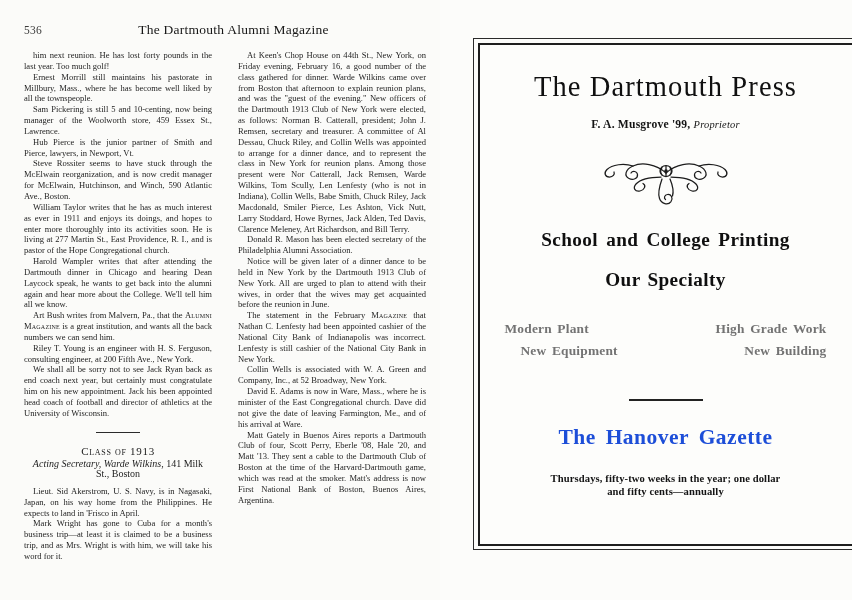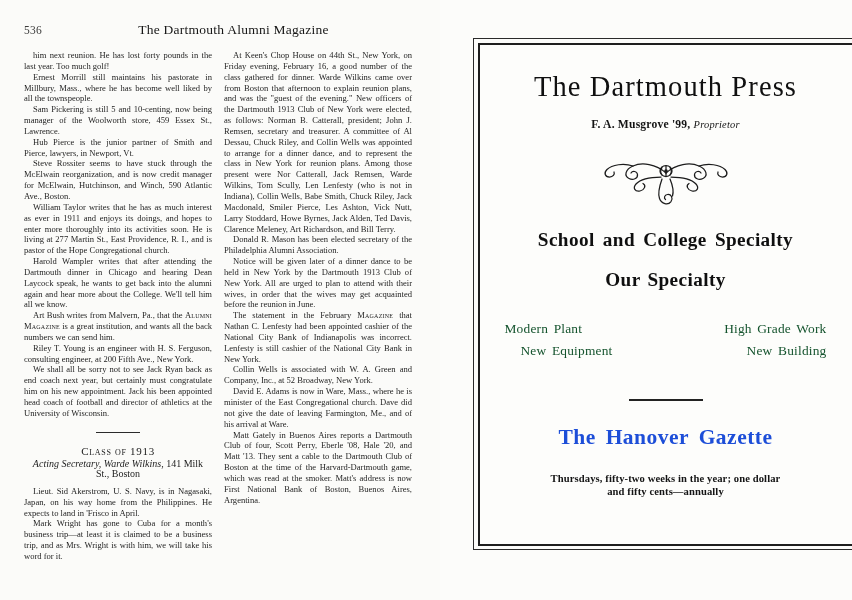--- a/index.html
+++ b/index.html
@@ -53,21 +53,21 @@
     text-align: center;
     font-size: 13.5px;
     letter-spacing: 0.25px;
     color: #161616;
     margin-right: 38px;
     white-space: nowrap;
   }
 
   #columns {
     display: flex;
-    gap: 12px;
+    gap: 26px;
     height: 528px;
     font-family: Liberation Serif, serif;
   }
   .col {
     width: 188px;
     flex: none;
   }
 
   .col p {
     margin: 0;
@@ -189,23 +189,23 @@
 
   #features {
     width: 100%;
     max-width: 322px;
     margin: 0 auto 0 auto;
   }
   .feature-row {
     display: flex;
     justify-content: space-between;
     font-size: 13.4px;
-    font-weight: normal;
+    font-weight: bold;
     letter-spacing: 0.2px;
-    color: #14532d;
+    color: #737373;
     margin-bottom: 6px;
     word-spacing: 2px;
   }
   .feature-row .left-cell { text-align: left; }
   .feature-row .right-cell { text-align: right; }
   .feature-row.row2 .left-cell { padding-left: 16px; }
 
   #ad-rule {
     width: 74px;
     height: 0;
@@ -308,21 +308,21 @@
 
               <path d="M64 12.5 C60.5 12.5, 58 15, 58 18 C58 21, 60.5 23.5, 64 23.5 C67.5 23.5, 70 21, 70 18 C70 15, 67.5 12.5, 64 12.5 Z"></path>
               <path d="M60 14.5 C58.2 16.5, 58.2 19.8, 60 21.8"></path>
               <path d="M68 14.5 C69.8 16.5, 69.8 19.8, 68 21.8"></path>
               <path d="M64 12.8 L64 23.2"></path>
             </g>
             <circle cx="64" cy="18" r="1.8" fill="#1c1c1c"></circle>
           </svg>
         </div>
 
-        <div id="ad-specialty-1">School and College Specialty</div>
+        <div id="ad-specialty-1">School and College Printing</div>
         <div id="ad-specialty-2">Our Specialty</div>
 
         <div id="features">
           <div class="feature-row row1">
             <span class="left-cell">Modern Plant</span>
             <span class="right-cell">High Grade Work</span>
           </div>
           <div class="feature-row row2">
             <span class="left-cell">New Equipment</span>
             <span class="right-cell">New Building</span>

